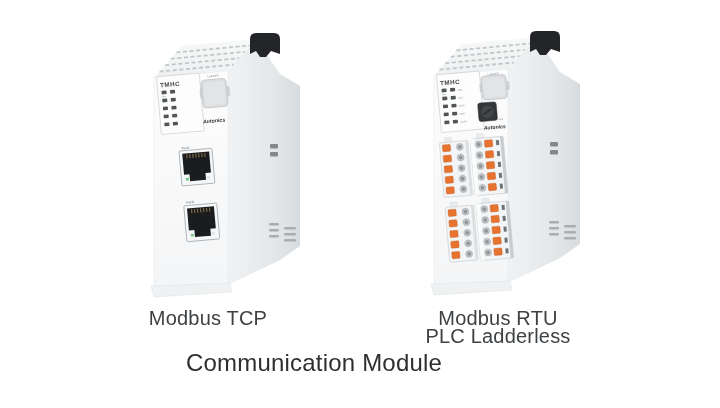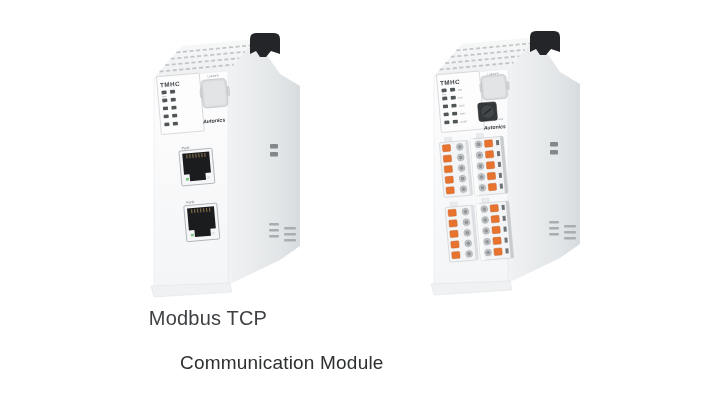--- a/index.html
+++ b/index.html
@@ -10,22 +10,22 @@
   .module{position:absolute;}
   .module-left{left:148px;top:24px;}
   .module-right{left:428px;top:22px;}
   .caption{
     position:absolute;color:#3e4144;font-size:20px;line-height:18px;
     text-align:center;letter-spacing:.2px;
   }
   .caption-left{left:128px;top:309px;width:160px;}
   .caption-right{left:414px;top:309px;width:168px;}
   .main-title{
-    position:absolute;left:180px;top:351px;width:320px;text-align:left;
-    color:#2d2f31;font-size:19px;line-height:24px;letter-spacing:.2px;
+    position:absolute;left:154px;top:351px;width:320px;text-align:center;
+    color:#2d2f31;font-size:24px;line-height:24px;letter-spacing:.2px;
   }
   svg text{font-family:"Liberation Sans",sans-serif;}
 </style>
 </head>
 <body>
 
 <div class="stage">
 
   <svg class="module module-left" width="170" height="285" viewBox="0 0 170 285">
     <defs>
@@ -360,16 +360,20 @@
               <rect x="44.5" y="112.1" width="8" height="7" rx="1" fill="#e7732f" stroke="#c05a1d" stroke-width="0.4"></rect>
               <rect x="56" y="113.1" width="3" height="5" fill="#6e7377"></rect>
             </g>
         </g>
       </g>
     </g>
   </svg>
 
   <div class="caption caption-left">Modbus TCP</div>
 
+  <div class="caption caption-right">
+    <div>Modbus RTU</div>
+    <div>PLC Ladderless</div>
+  </div>
 
   <div class="main-title">Communication Module</div>
 
 </div>
 
 </body></html>

